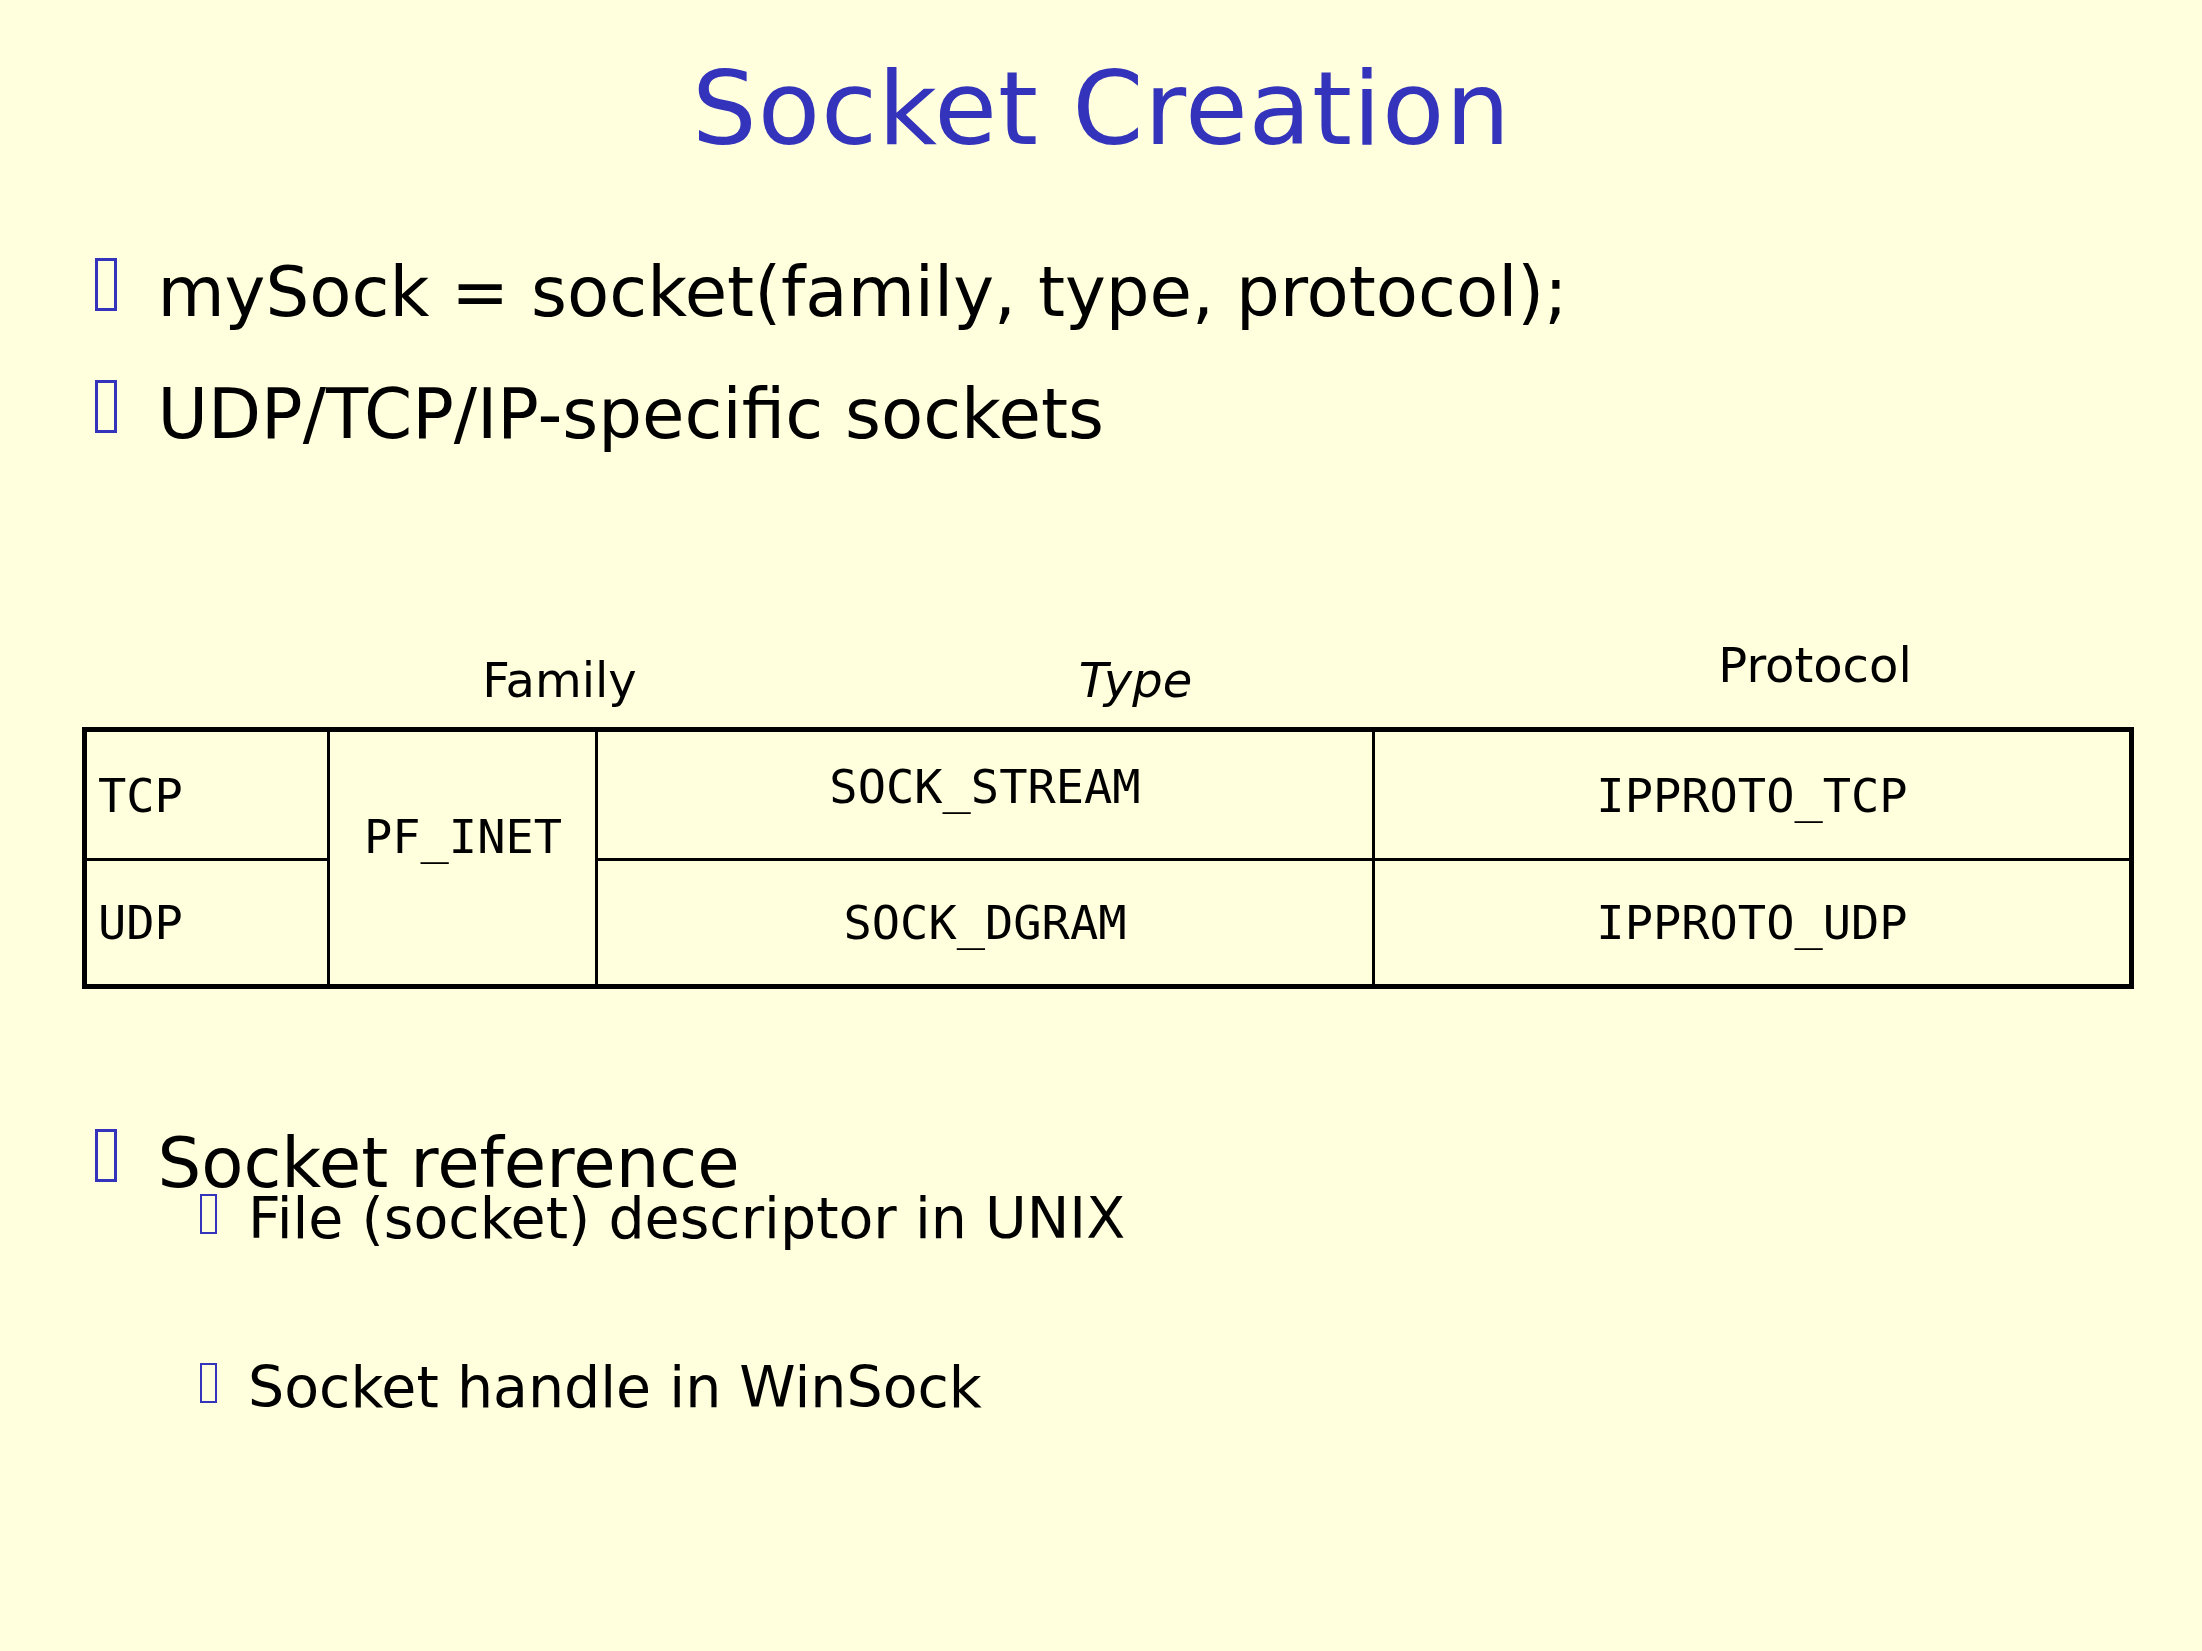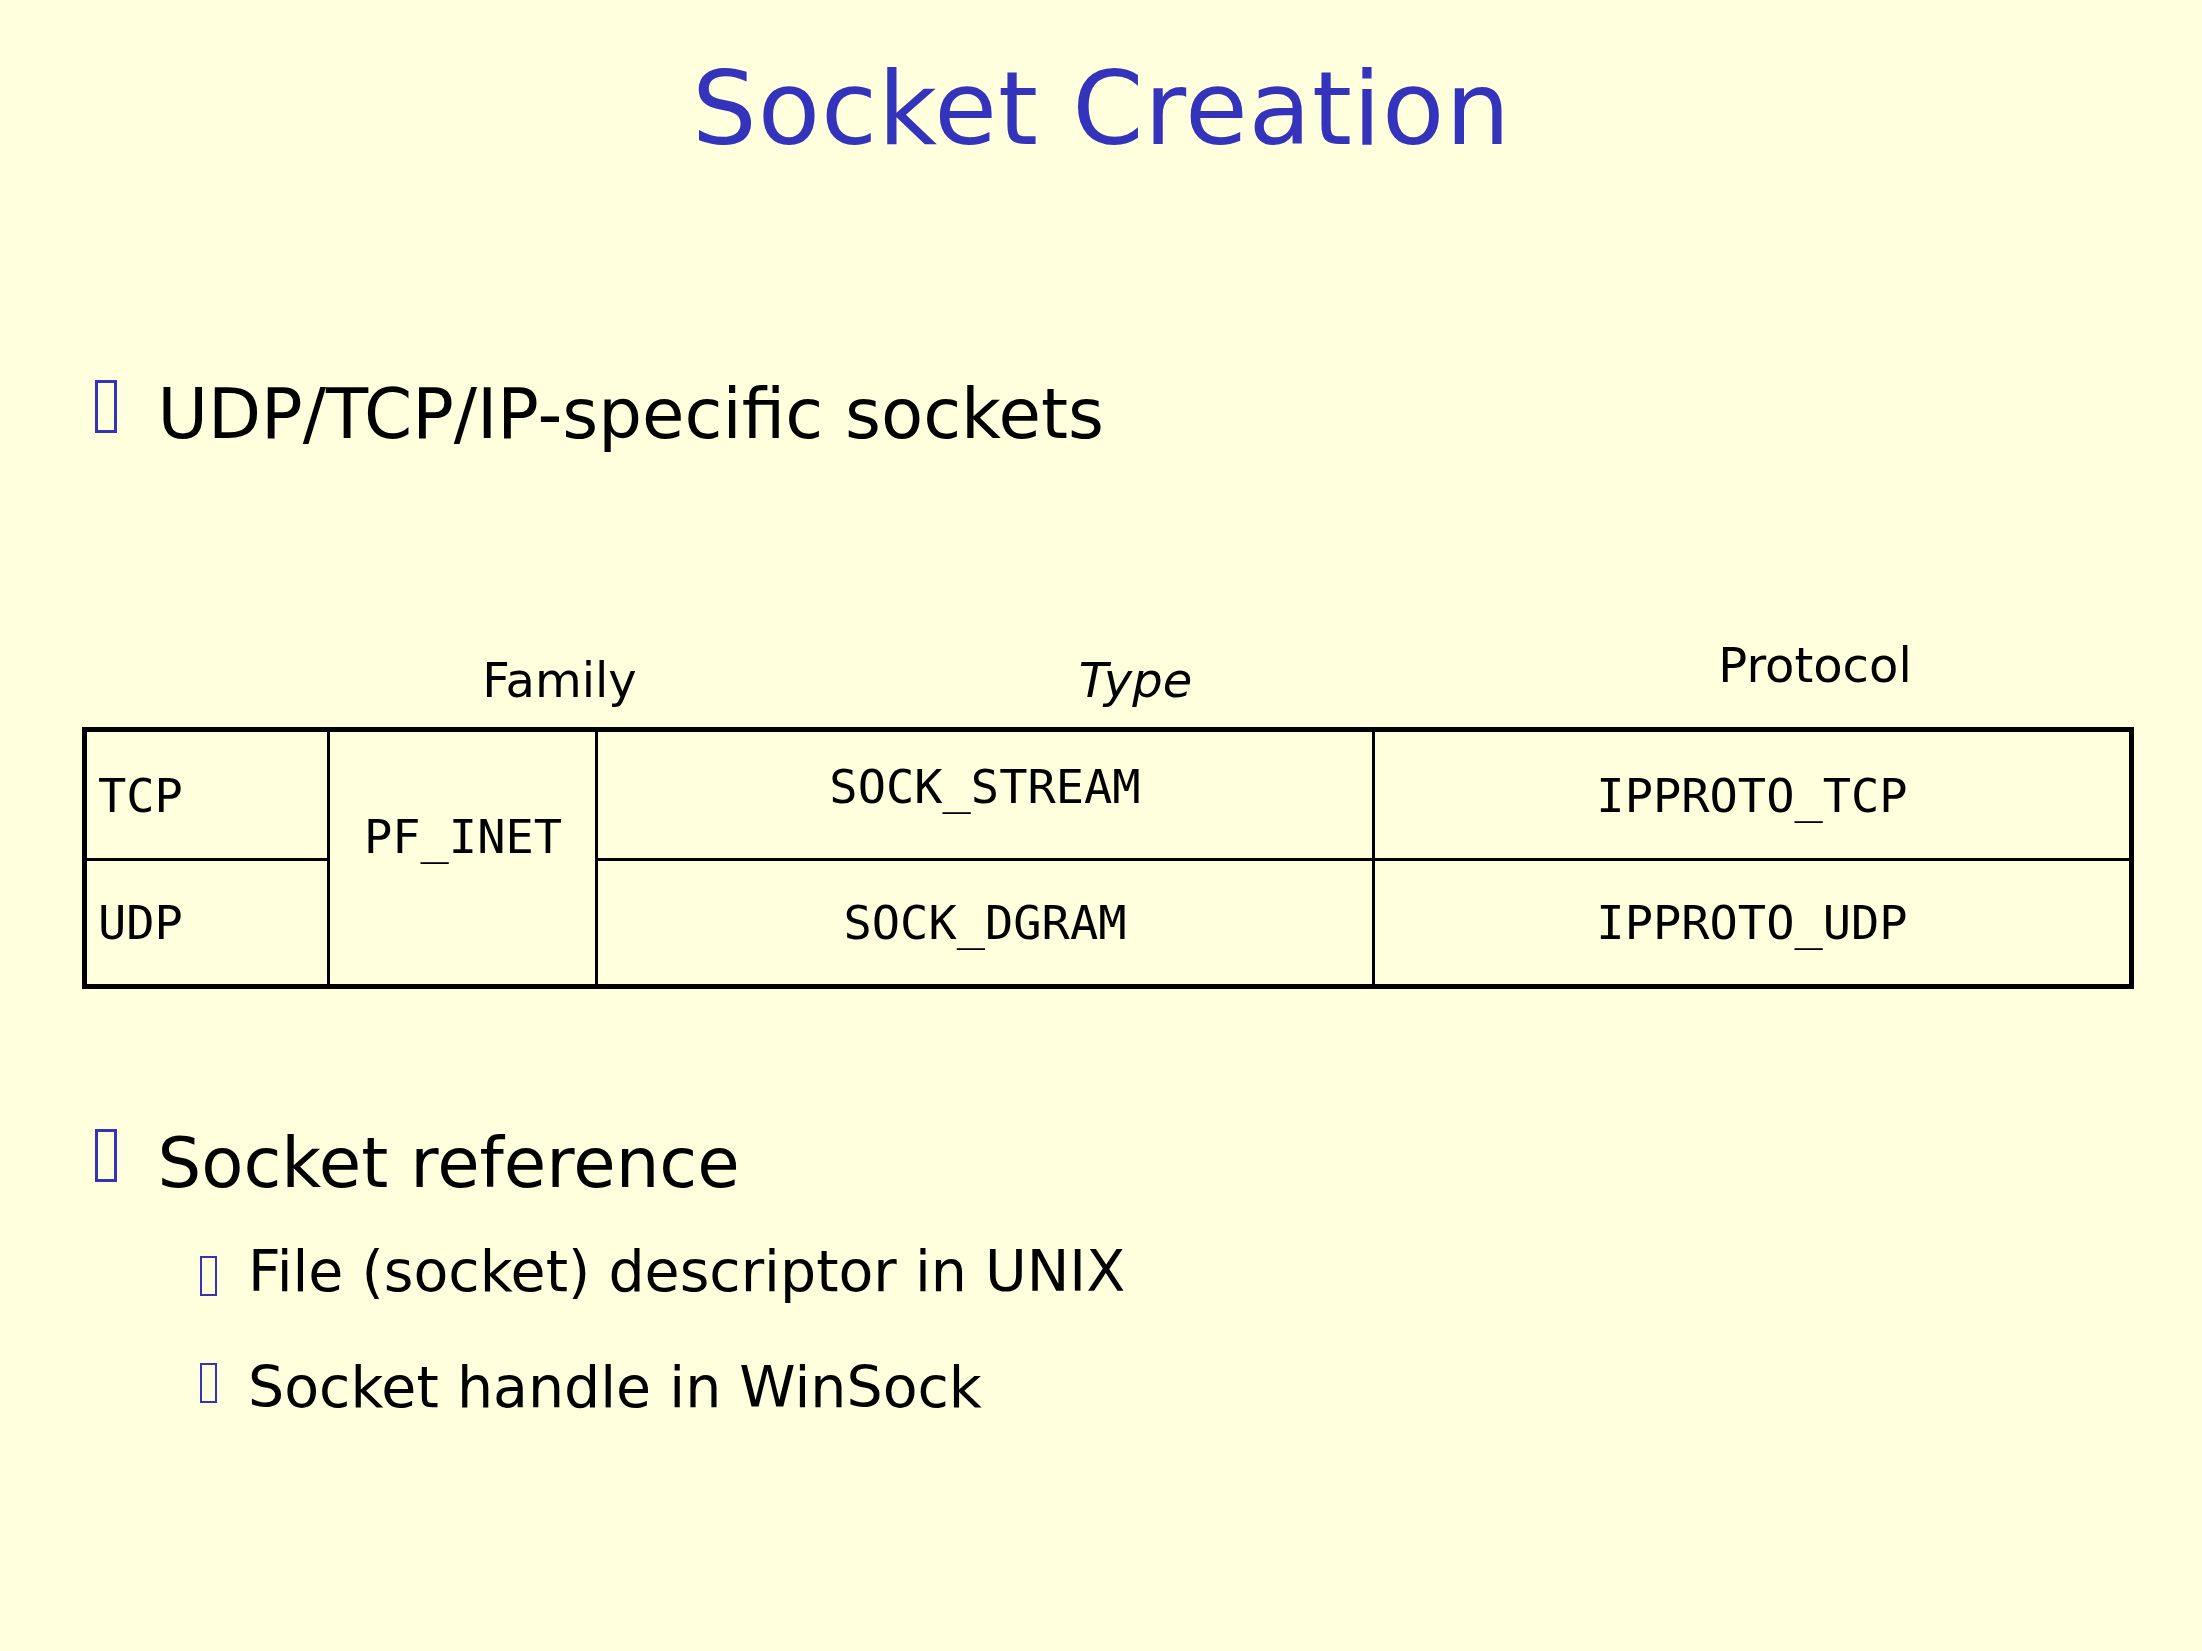--- a/index.html
+++ b/index.html
@@ -78,21 +78,21 @@
     line-height: 1.0;
   }
   .lvl2-text {
     font-size: 57px;
     line-height: 1.0;
   }
 
   #bullet-0 { left: 95px; top: 258px; }
   #bullet-1 { left: 95px; top: 380px; }
   #bullet-2 { left: 95px; top: 1129px; }
-  #bullet-3 { left: 200px; top: 1243px; align-items: flex-end; }
+  #bullet-3 { left: 200px; top: 1190px; }
   #bullet-4 { left: 200px; top: 1359px; }
 
   
   .col-caption {
     position: absolute;
     color: #000000;
     font-family: "DejaVu Sans", sans-serif;
     font-size: 48px;
     text-align: center;
     white-space: nowrap;
@@ -155,20 +155,24 @@
   #cell-pro-tcp    { left: 1288px; top: 0;     right: 0;      height: 126px; }
   #cell-pro-udp    { left: 1288px; top: 128px; right: 0;      height: 124px; }
 </style>
 </head>
 <body>
 
 <div class="slide">
 
   <div class="slide-title">Socket Creation</div>
 
+  <div class="bullet-row" id="bullet-0">
+    <span class="bullet-glyph lvl1"></span>
+    <span class="bullet-text lvl1-text">mySock = socket(family, type, protocol);</span>
+  </div>
 
   <div class="bullet-row" id="bullet-1">
     <span class="bullet-glyph lvl1"></span>
     <span class="bullet-text lvl1-text">UDP/TCP/IP-specific sockets</span>
   </div>
 
   <div class="col-caption" id="caption-family">Family</div>
   <div class="col-caption" id="caption-type">Type</div>
   <div class="col-caption" id="caption-protocol">Protocol</div>
 

